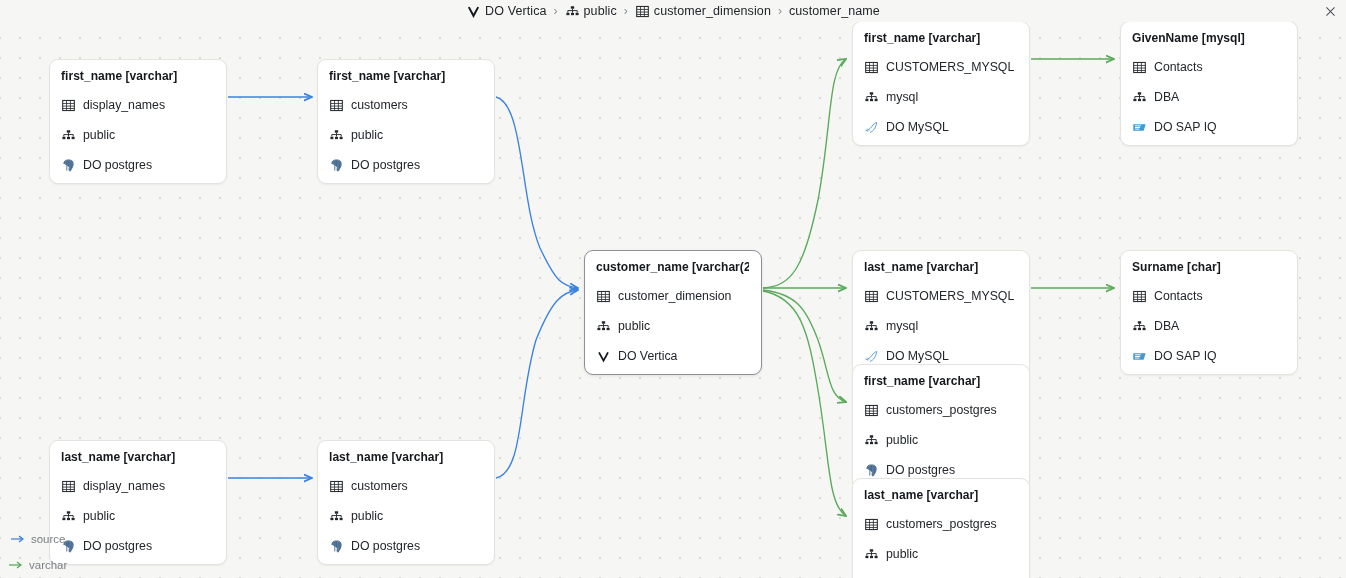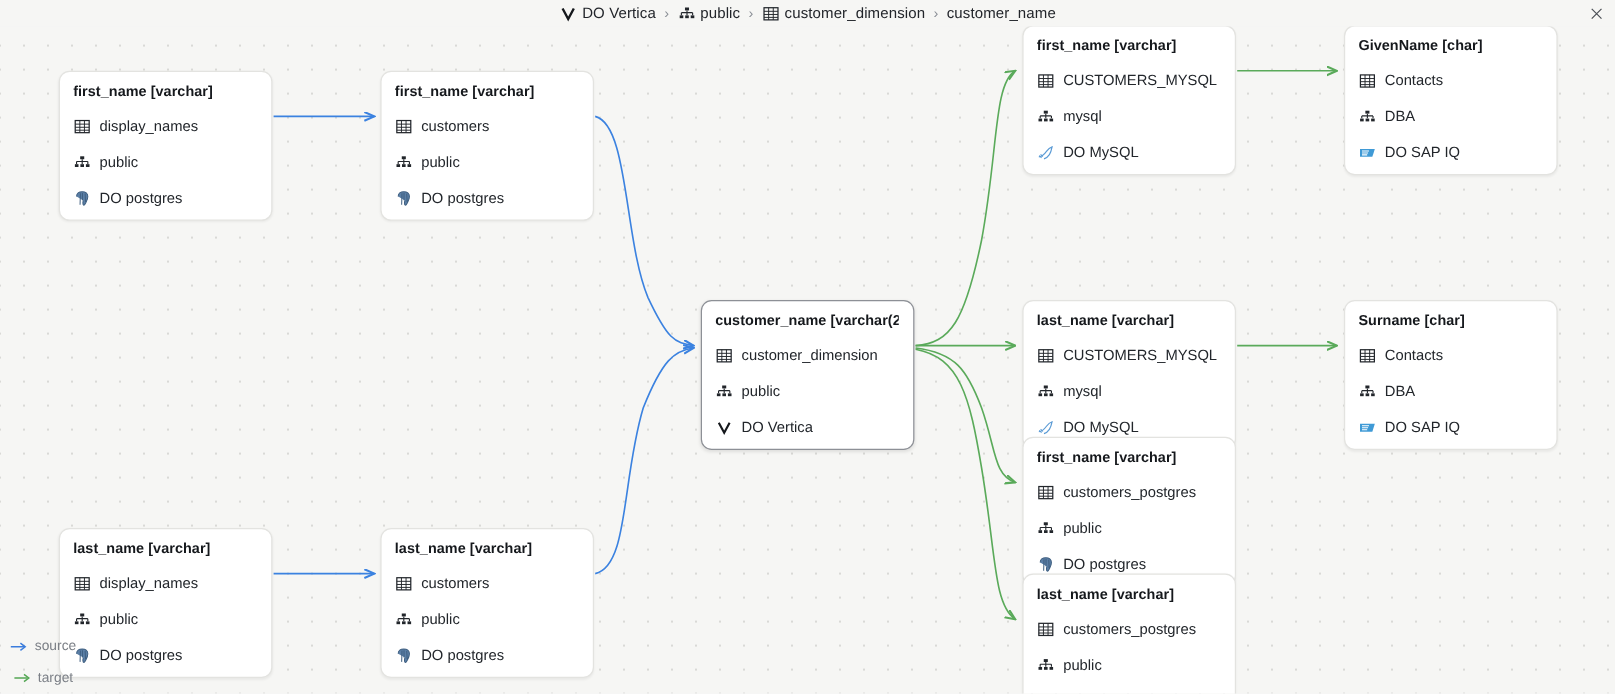--- a/index.html
+++ b/index.html
@@ -314,21 +314,21 @@
     <div class="node-row">
       <span class="ico"><svg viewBox="0 0 16 16" width="15" height="15">
             <path d="M1.8 11.5 C4 11.2 6.6 9.4 8.6 6.6 C10 4.6 11.8 3.1 13.6 2.6 C13.2 4.6 12.6 7.3 11.2 9.4 C10 11.2 8.2 12.6 6.4 13.2" fill="none" stroke="#5b9bd5" stroke-width="1.05"></path>
             <path d="M2.2 10.2 L4.2 12.4 M3.4 9.1 L5.4 11.3" stroke="#5b9bd5" stroke-width="0.9"></path>
           </svg></span>
       <span>DO MySQL</span>
     </div>
   </div>
 
   <div class="node" style="left:1120px; top:21px; width:178px;">
-    <div class="node-title">GivenName [char]</div>
+    <div class="node-title">GivenName [mysql]</div>
     <div class="node-row">
       <span class="ico"><svg viewBox="0 0 16 16" width="15" height="15">
             <rect x="1.8" y="2.6" width="12.4" height="10.8" fill="none" stroke="#22262b" stroke-width="1.1"></rect>
             <path d="M1.8 5.8 H14.2 M1.8 8.6 H14.2 M1.8 11.2 H14.2 M5.9 2.6 V13.4 M10 2.6 V13.4" stroke="#22262b" stroke-width="0.85"></path>
           </svg></span>
       <span>Contacts</span>
     </div>
     <div class="node-row">
       <span class="ico"><svg viewBox="0 0 16 16" width="15" height="15">
             <rect x="6.2" y="2.4" width="3.6" height="2.6" fill="#22262b"></rect>
@@ -464,17 +464,17 @@
         <path d="M1,5 H12" stroke="#3b7ddd" stroke-width="1.2"></path>
         <path d="M9,2 L13,5 L9,8" fill="none" stroke="#3b7ddd" stroke-width="1.2"></path>
       </svg>
       <span>source</span>
     </div>
     <div class="legend-item">
       <svg width="16" height="10">
         <path d="M1,5 H12" stroke="#53a653" stroke-width="1.2"></path>
         <path d="M9,2 L13,5 L9,8" fill="none" stroke="#53a653" stroke-width="1.2"></path>
       </svg>
-      <span>target</span>
+      <span>varchar</span>
     </div>
   </div>
 
 </div>
 
 </body></html>

